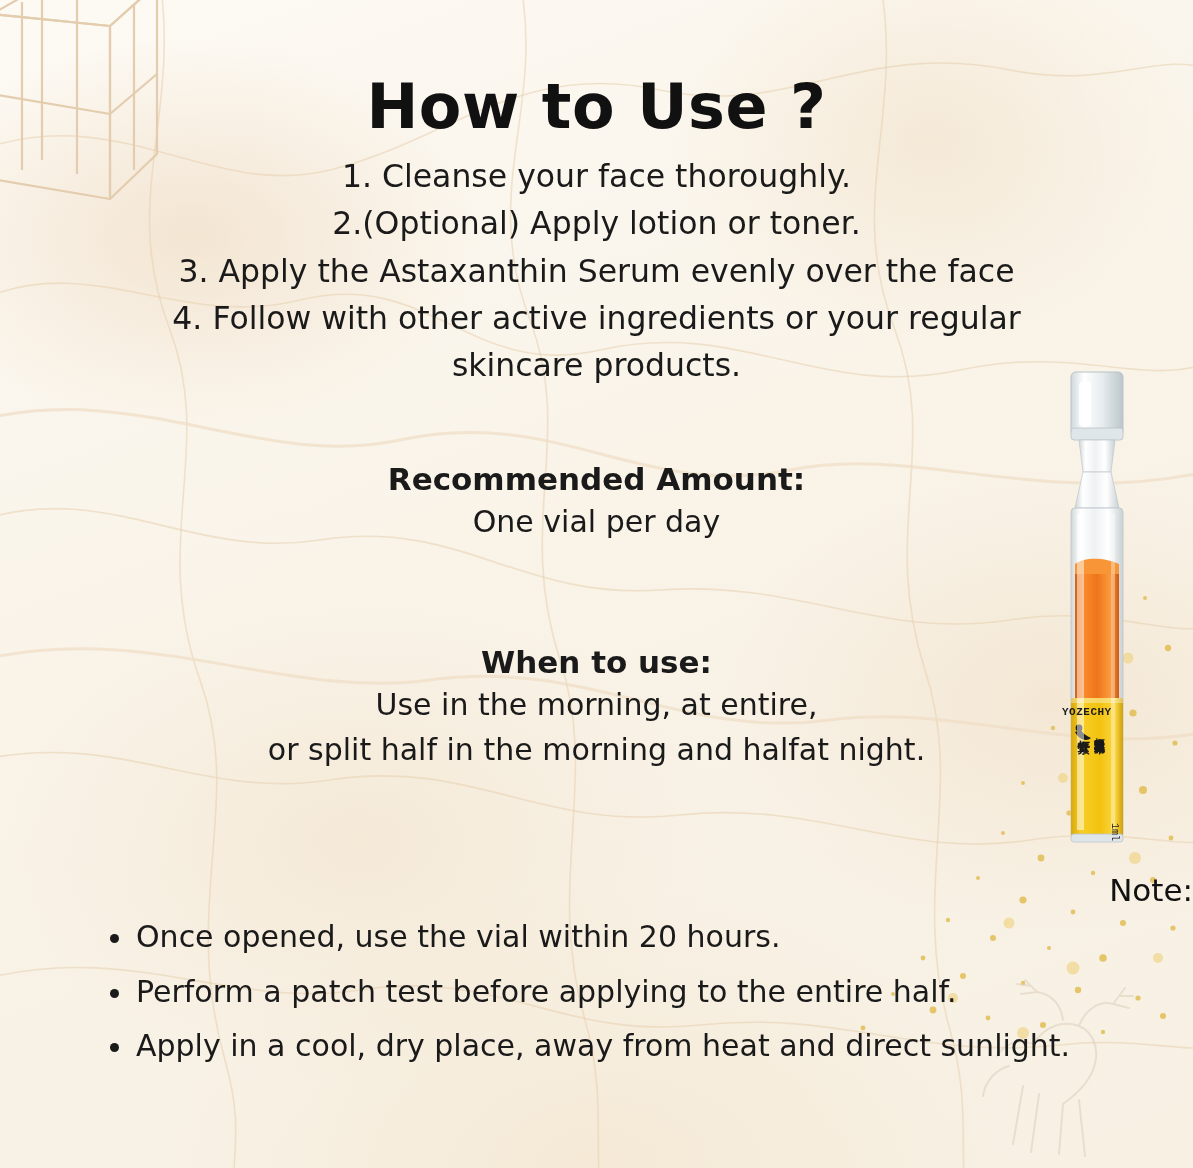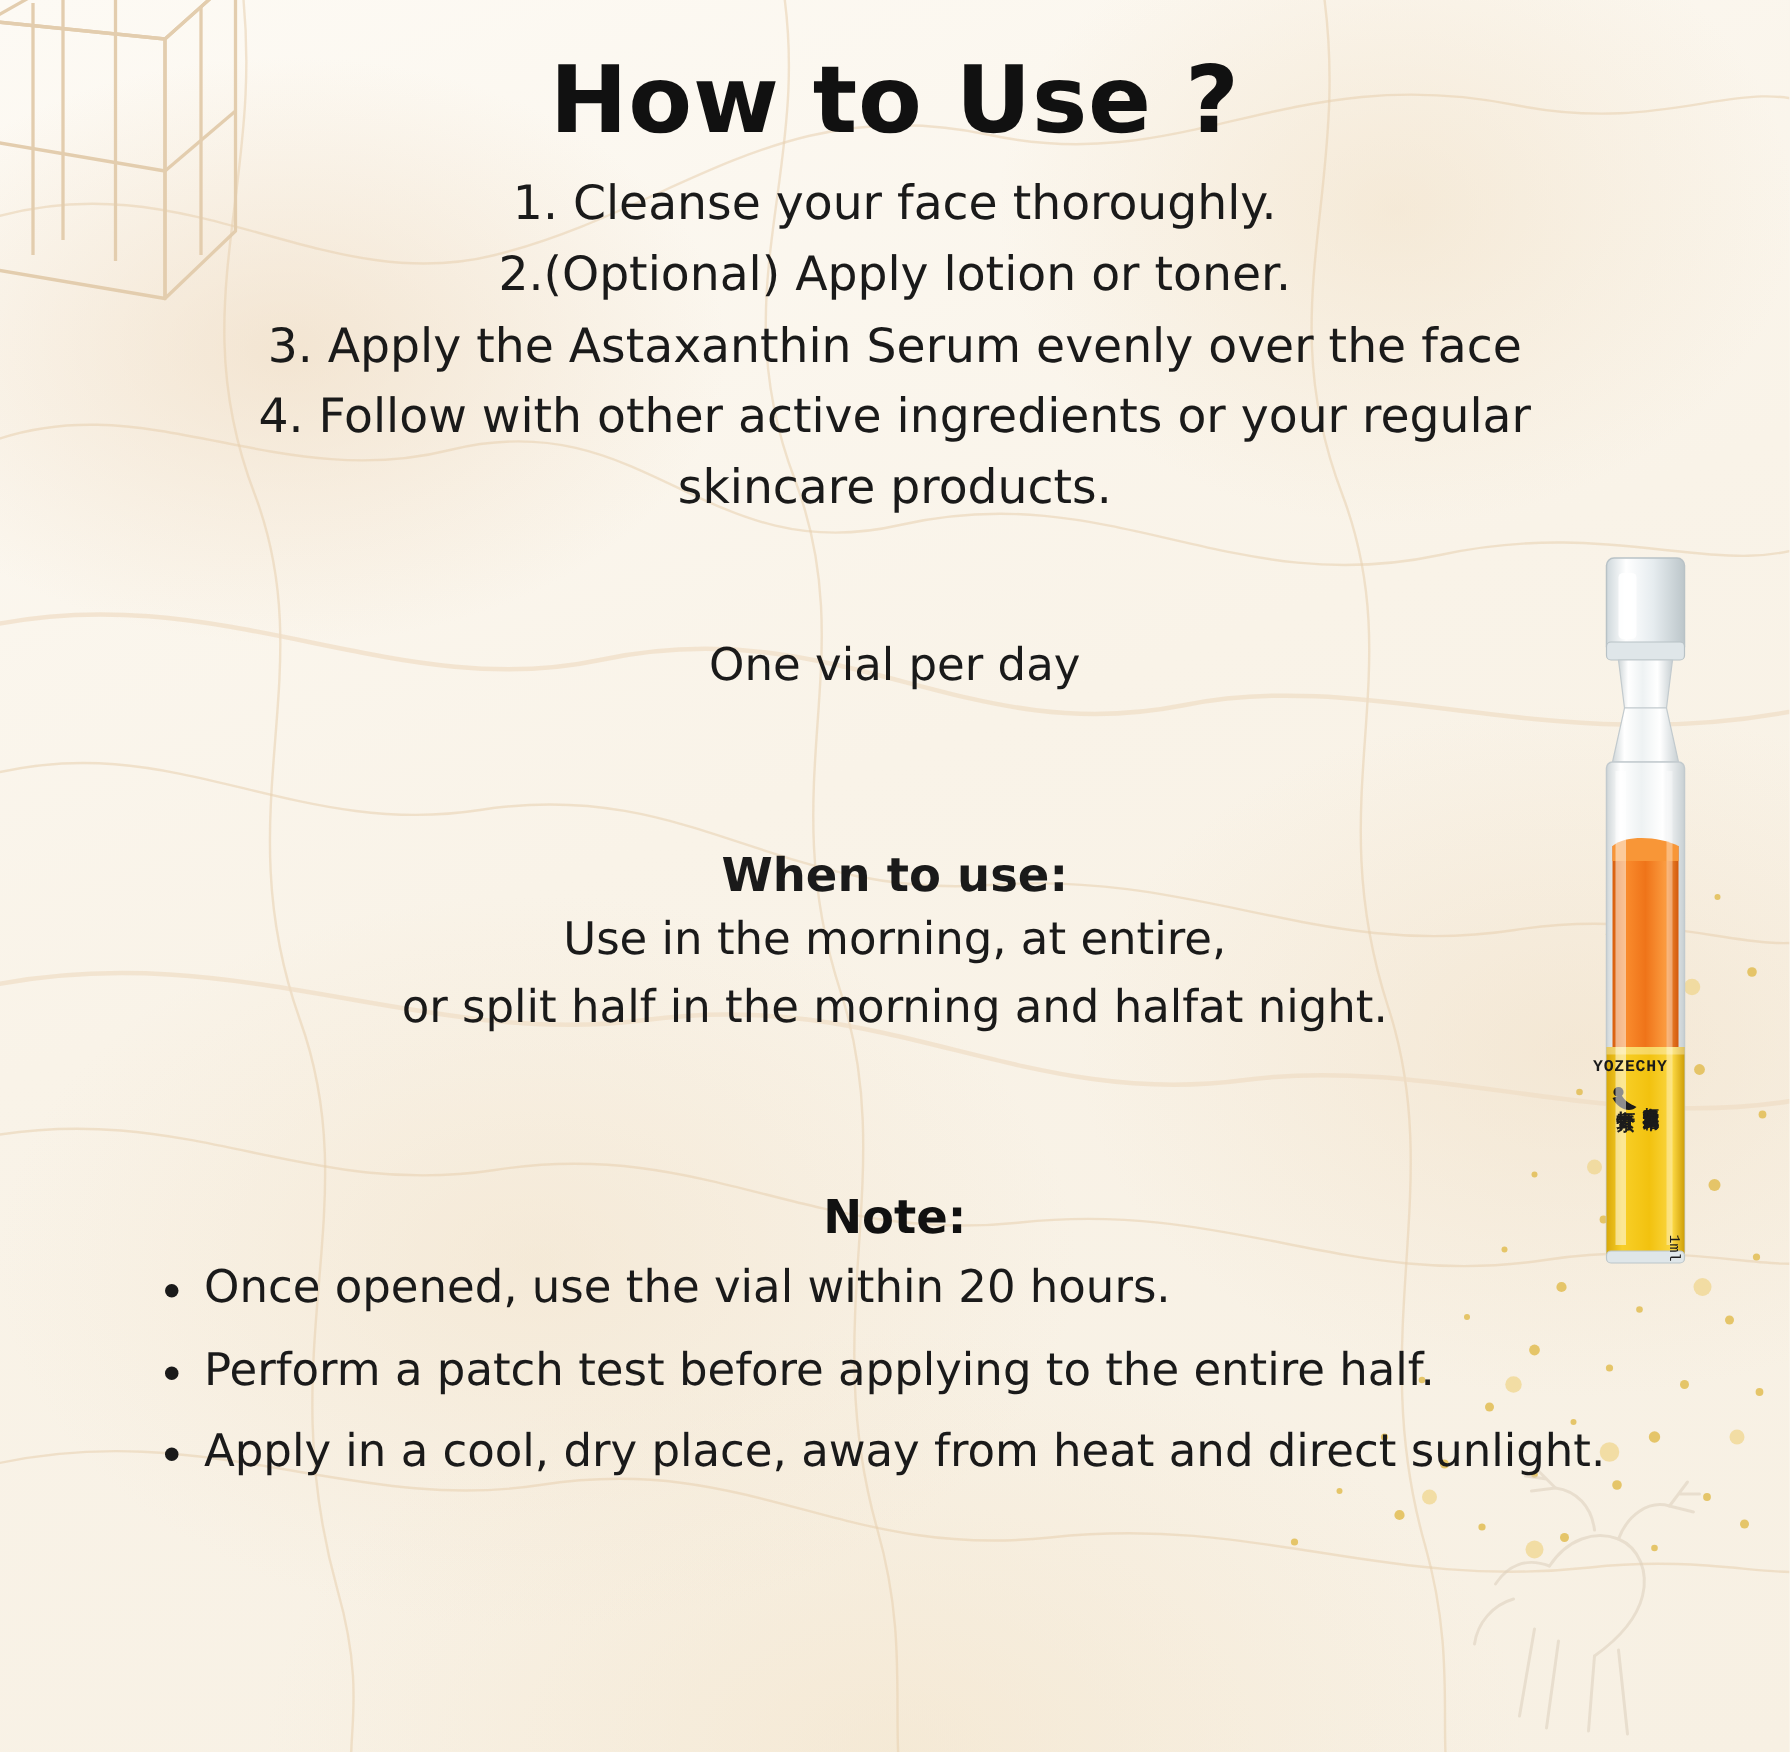--- a/index.html
+++ b/index.html
@@ -66,20 +66,21 @@
     height: 520px;
     pointer-events: none;
   }
 
   .content {
     position: relative;
     z-index: 5;
     width: 1193px;
     padding-top: 34px;
     box-sizing: border-box;
+    margin-top: 40px;
   }
 
   .title {
     text-align: center;
     font-size: 62px;
     font-weight: 800;
     letter-spacing: 0.5px;
     color: #111;
     line-height: 1.05;
     margin: 0 0 14px 0;
@@ -108,22 +109,22 @@
   .section-line {
     font-size: 30px;
     line-height: 1.5;
   }
 
   .sec-amount { margin-top: 72px; }
   .sec-when { margin-top: 100px; }
   .sec-note { margin-top: 100px; }
 
   .note-head {
-    text-align: center;
-    font-weight: 700;
+    text-align: right;
+    font-weight: 400;
     font-size: 31px;
     color: #111;
     margin-bottom: 10px;
   }
 
   .note-list {
     margin: 0;
     padding: 0 90px 0 108px;
     list-style: none;
     color: #1a1a1a;
@@ -383,20 +384,21 @@
 
     <div class="steps">
       <span class="line">1. Cleanse your face thoroughly.</span>
       <span class="line">2.(Optional) Apply lotion or toner.</span>
       <span class="line">3. Apply the Astaxanthin Serum evenly over the face</span>
       <span class="wrapline">4. Follow with other active ingredients or your regular</span>
       <span class="wrapline">skincare products.</span>
     </div>
 
     <div class="section sec-amount">
+      <div class="section-head">Recommended Amount:</div>
       <div class="section-line">One vial per day</div>
     </div>
 
     <div class="section sec-when">
       <div class="section-head">When to use:</div>
       <div class="section-line">Use in the morning, at entire,</div>
       <div class="section-line">or split half in the morning and halfat night.</div>
     </div>
 
     <div class="sec-note">

